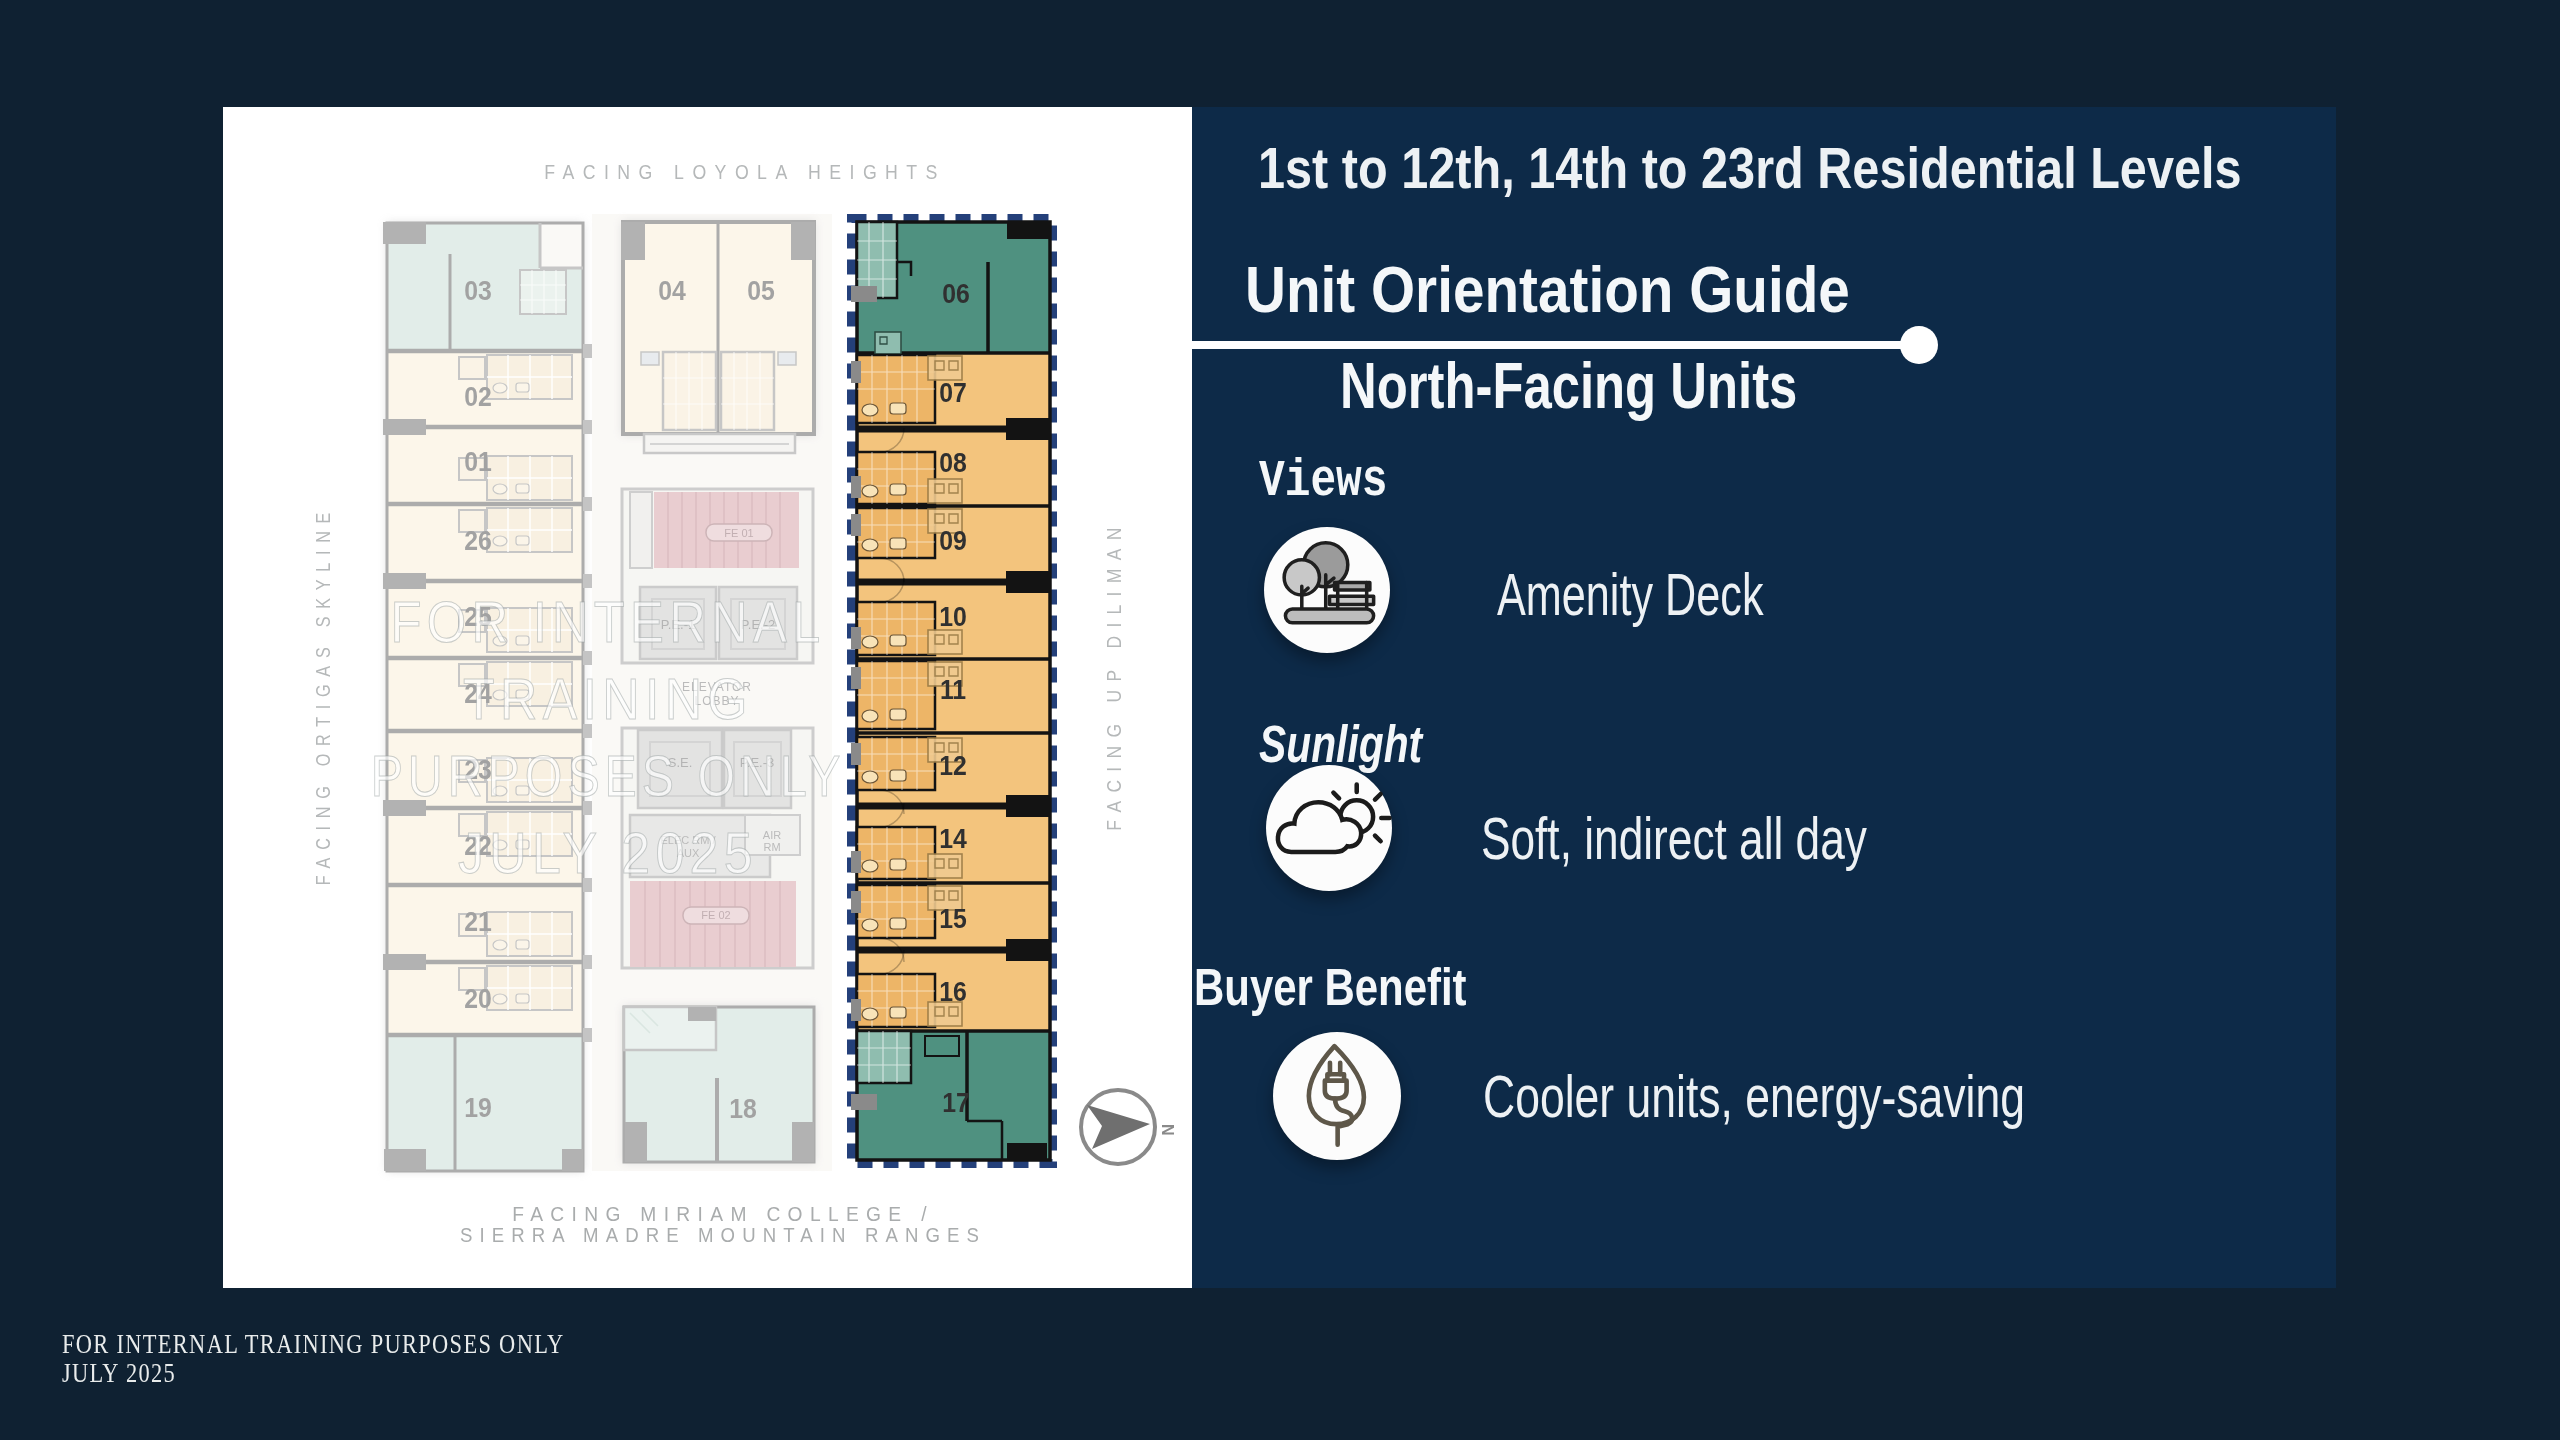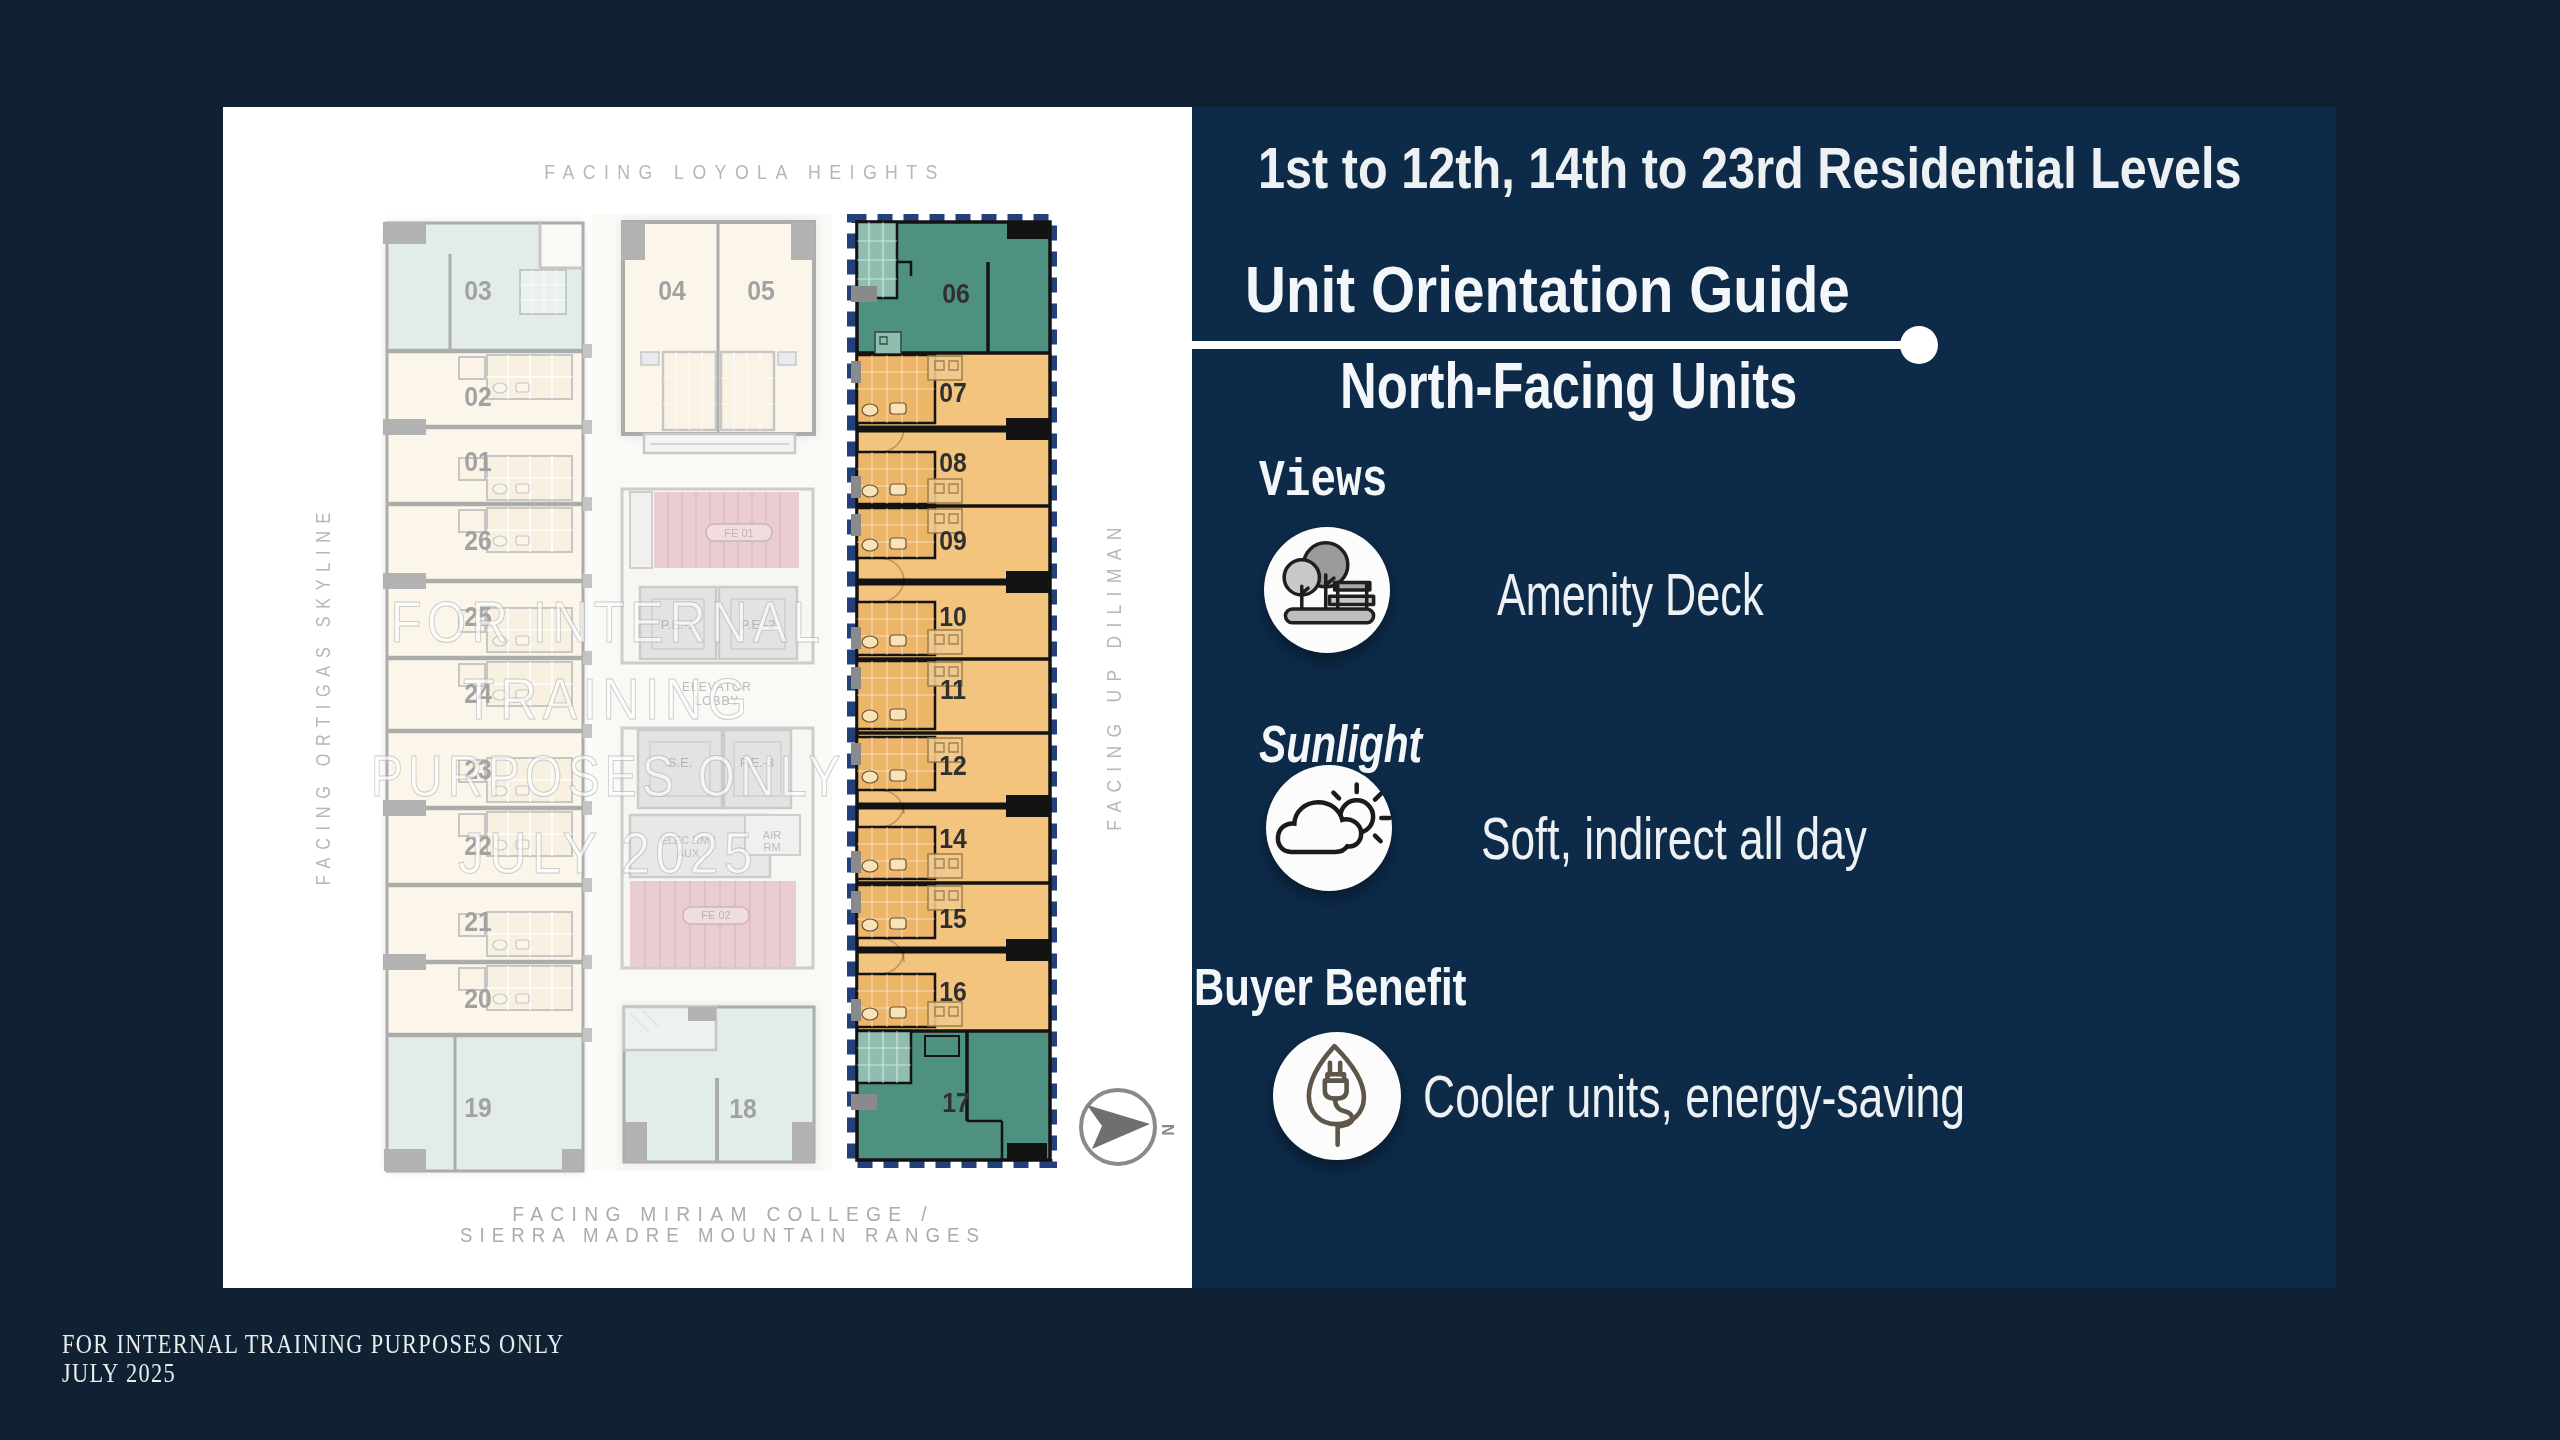--- a/index.html
+++ b/index.html
@@ -497,17 +497,17 @@
 
 <svg class="abs" viewBox="0 0 100 100" style="left:1273px;top:1032px;width:128px;height:128px;">
   <g fill="none" stroke="#5E5749" stroke-width="3.6" stroke-linecap="round" stroke-linejoin="round">
     <path d="M48 11 C60 23 71 37 71 51 C71 64 61 72 49.5 72 C37 72 28 63 28 50 C28 36 38 22 48 11 Z"></path>
     <path d="M44.5 24 V33 M52.5 24 V33"></path>
     <path d="M42.5 33 H55.5 M42.5 33 V38 M55.5 33 V38 M40.5 38 H57.5 M40.5 38 V46 Q40.5 52 49 52 Q57.5 52 57.5 46 V38"></path>
     <path d="M48.5 52 C48.5 58 51 61 56 62 C62.5 63.5 64 69.5 58.5 72 L50.5 74 L50.5 88"></path>
   </g>
 </svg>
 
-<div class="abs" style="left:1423px;top:1097px;text-decoration:underline;">
+<div class="abs" style="left:1483px;top:1097px;text-decoration:underline;">
   <span class="sx bd" id="cool" style="font-size:60px;transform:translateY(-50%) scaleX(0.742);">Cooler units, energy-saving</span>
 </div>
 
 <div class="abs" style="left:62px;top:1330px;color:#E9ECEC;font-family:'Liberation Serif',serif;font-size:27px;letter-spacing:1.6px;line-height:29px;transform-origin:0 0;transform:scaleX(0.83);white-space:nowrap;">FOR INTERNAL TRAINING PURPOSES ONLY<br>JULY 2025</div>
 
 </body></html>

